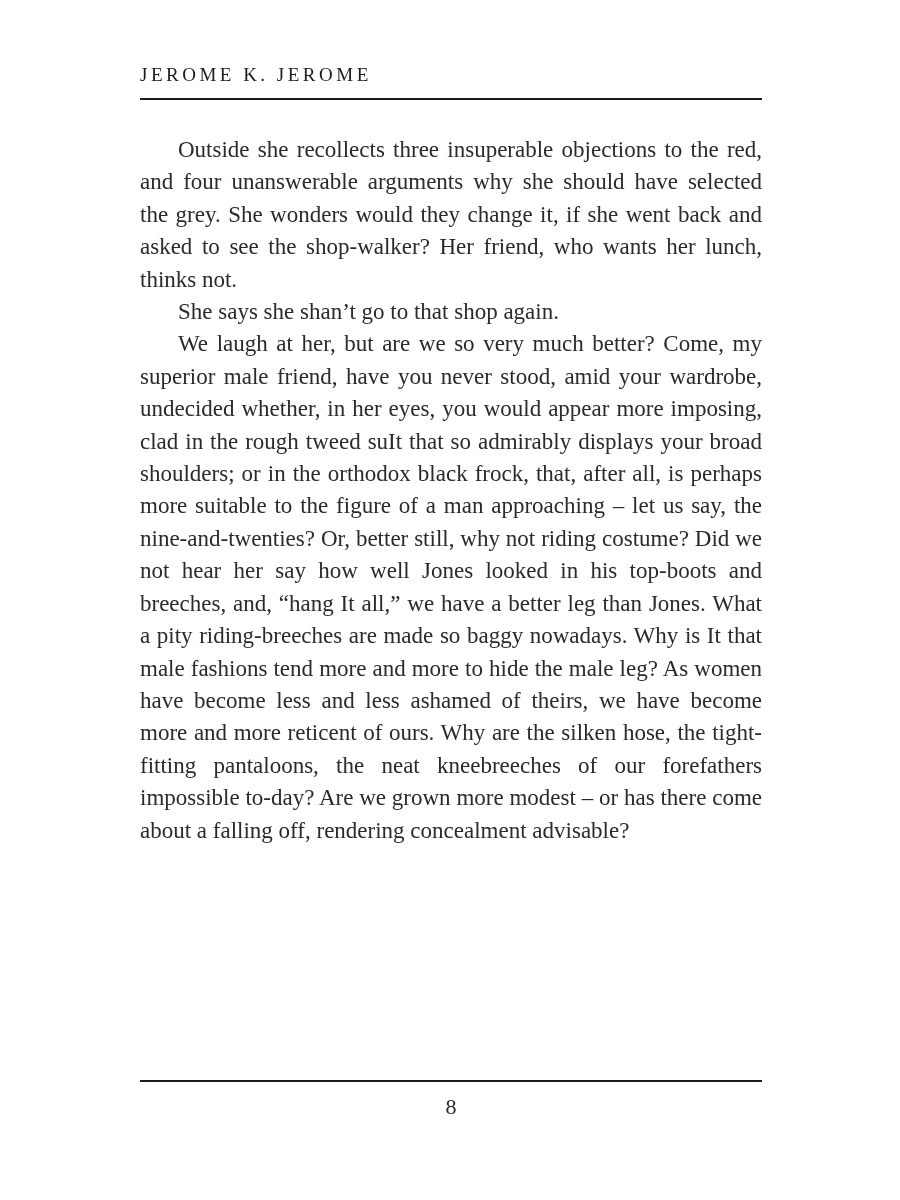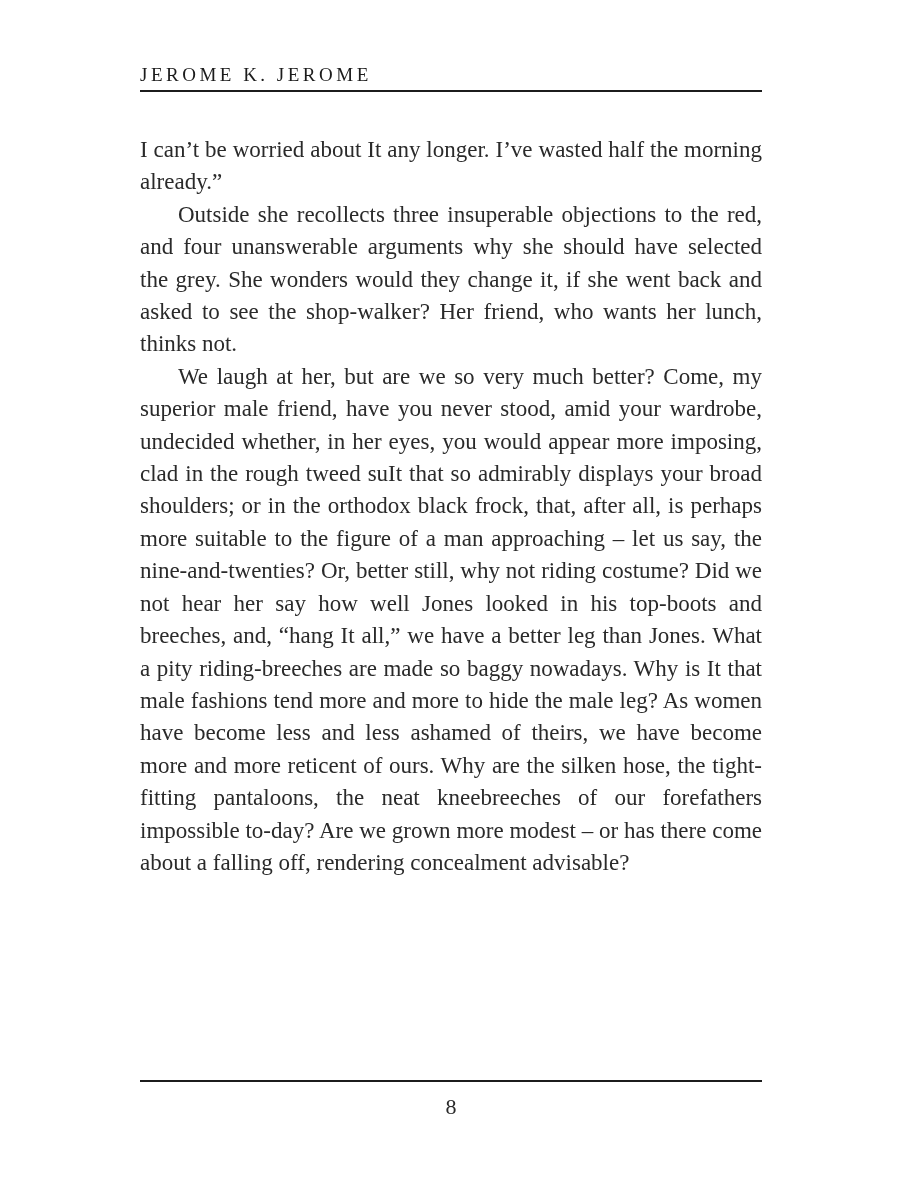--- a/index.html
+++ b/index.html
@@ -17,21 +17,21 @@
     overflow: hidden;
   }
   .text-block {
     position: absolute;
     left: 140px;
     width: 622px;
   }
   .running-header {
     top: 64px;
     border-bottom: 2px solid #1c1c1c;
-    padding-bottom: 4px;
+    padding-bottom: 12px;
   }
   .running-header .title {
     font-size: 19px;
     letter-spacing: 3.5px;
     color: #1c1c1c;
   }
   .body-text {
     top: 134px;
     font-size: 23px;
     line-height: 32.4px;
@@ -69,29 +69,29 @@
 <body>
 
 <div class="page">
 
   <div class="text-block running-header">
     <span class="title">JEROME K. JEROME</span>
   </div>
 
   <div class="text-block body-text">
 
-    <p>
-      <span>I can’t be worried about It any longer. I’ve wasted half the morning already.”</span>
-    </p>
 
     <p class="indent">
       <span>Outside she recollects three insuperable objections to the red, and four unanswerable arguments why she should have selected the grey. She wonders would they change it, if she went back and asked to see the shop-walker? Her friend, who wants her lunch, thinks not.</span>
     </p>
 
 
+    <p class="indent">
+      <span>She says she shan’t go to that shop again.</span>
+    </p>
 
     <p class="indent">
       <span>We laugh at her, but are we so very much better? Come, my superior male friend, have you never stood, amid your wardrobe, undecided whether, in her eyes, you would appear more imposing, clad in the rough tweed suIt that so admirably displays your broad shoulders; or in the orthodox black frock, that, after all, is perhaps more suitable to the figure of a man approaching – let us say, the nine-and-twenties? Or, better still, why not riding costume? Did we not hear her say how well Jones looked in his top-boots and breeches, and, “hang It all,” we have a better leg than Jones. What a pity riding-breeches are made so baggy nowadays. Why is It that male fashions tend more and more to hide the male leg? As women have become less and less ashamed of theirs, we have become more and more reticent of ours. Why are the silken hose, the tight-fitting pantaloons, the neat kneebreeches of our forefathers impossible to-day? Are we grown more modest – or has there come about a falling off, rendering concealment advisable?</span>
     </p>
 
   </div>
 
   <div class="footer-rule"></div>
 
   <div class="page-number">8</div>

